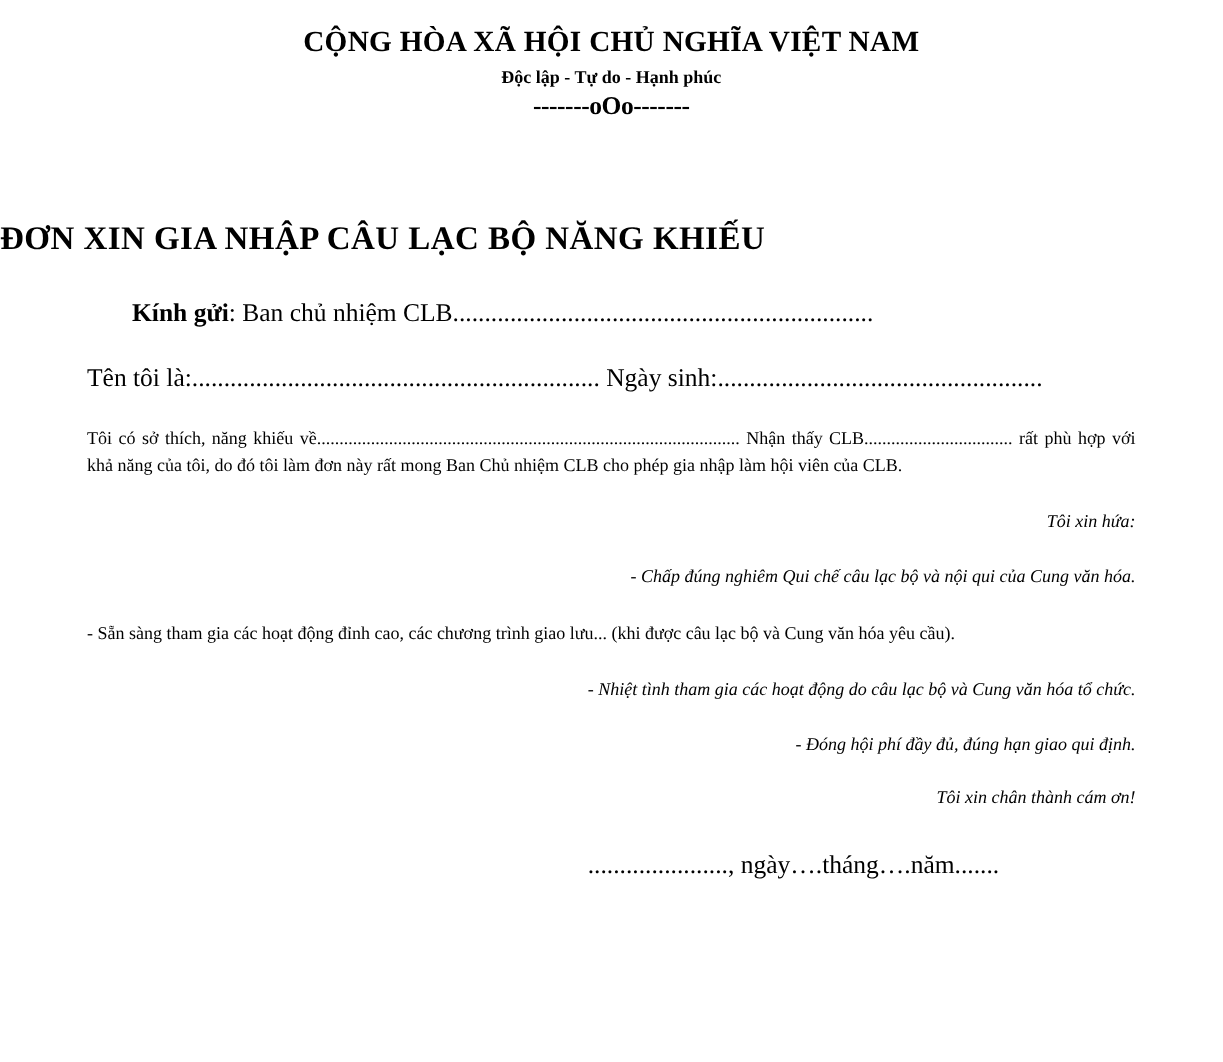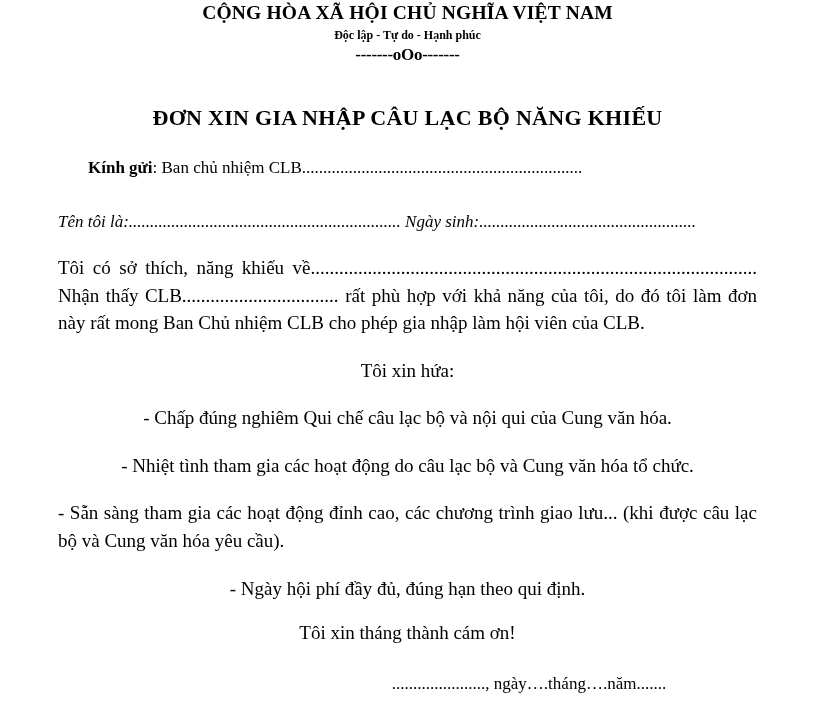--- a/index.html
+++ b/index.html
@@ -19,21 +19,21 @@
     position: relative;
     width: 815px;
     height: 708px;
     box-sizing: border-box;
     padding: 0;
   }
 
   
   .natl-block {
     text-align: center;
-    margin-top: 0;
+    margin-top: 16px;
   }
   .natl-line-1 {
     font-size: 19.5px;
     font-weight: bold;
     letter-spacing: 0.2px;
     line-height: 1.35;
   }
   .natl-line-2 {
     font-size: 12px;
     font-weight: bold;
@@ -41,25 +41,25 @@
   }
   .natl-sep {
     font-size: 17px;
     font-weight: bold;
     line-height: 1.35;
     letter-spacing: -0.3px;
   }
 
   
   .doc-title {
-    text-align: center;
+    text-align: left;
     font-size: 22px;
     font-weight: bold;
     letter-spacing: 0.3px;
-    margin-top: 38px;
+    margin-top: 63px;
   }
 
   
   .recipient {
     margin-top: 26px;
     padding-left: 88px;
     padding-right: 57px;
     font-size: 17px;
     line-height: 1.35;
     white-space: nowrap;
@@ -70,36 +70,36 @@
   }
 
   
   .body-area {
     padding-left: 58px;
     padding-right: 58px;
   }
   .field-line {
     font-size: 17px;
     line-height: 1.35;
-    margin-top: 31px;
+    margin-top: 20px;
     white-space: nowrap;
     overflow: hidden;
-    font-style: italic;
   }
 
   
   .para {
-    font-size: 19px;
+    font-size: 12px;
     line-height: 1.45;
     margin-top: 20px;
     text-align: justify;
     text-justify: inter-word;
   }
   .para-left {
-    text-align: center;
+    text-align: right;
+    font-style: italic;
   }
   .para-tight {
     margin-top: 17px;
   }
 
   .signature-area {
     margin-top: 26px;
     padding-right: 57px;
     text-align: center;
   }
@@ -130,25 +130,25 @@
   <div class="body-area">
 
     <div class="field-line">Tên tôi là:................................................................ Ngày sinh:...................................................</div>
 
 
     <div class="para">Tôi có sở thích, năng khiếu về.............................................................................................. Nhận thấy CLB................................. rất phù hợp với khả năng của tôi, do đó tôi làm đơn này rất mong Ban Chủ nhiệm CLB cho phép gia nhập làm hội viên của CLB.</div>
 
     <div class="para para-left">Tôi xin hứa:</div>
 
     <div class="para para-left">- Chấp đúng nghiêm Qui chế câu lạc bộ và nội qui của Cung văn hóa.</div>
+    <div class="para">- Sẵn sàng tham gia các hoạt động đỉnh cao, các chương trình giao lưu... (khi được câu lạc bộ và Cung văn hóa yêu cầu).</div>
     <div class="para para-left">- Nhiệt tình tham gia các hoạt động do câu lạc bộ và Cung văn hóa tổ chức.</div>
-    <div class="para">- Sẵn sàng tham gia các hoạt động đỉnh cao, các chương trình giao lưu... (khi được câu lạc bộ và Cung văn hóa yêu cầu).</div>
-    <div class="para para-left">- Ngày hội phí đầy đủ, đúng hạn theo qui định.</div>
+    <div class="para para-left">- Đóng hội phí đầy đủ, đúng hạn giao qui định.</div>
 
-    <div class="para para-left para-tight">Tôi xin tháng thành cám ơn!</div>
+    <div class="para para-left para-tight">Tôi xin chân thành cám ơn!</div>
 
   </div>
 
   <div class="signature-area">
     <div class="date-line">......................, ngày….tháng….năm.......</div>
 
   </div>
 
 </div>
 

